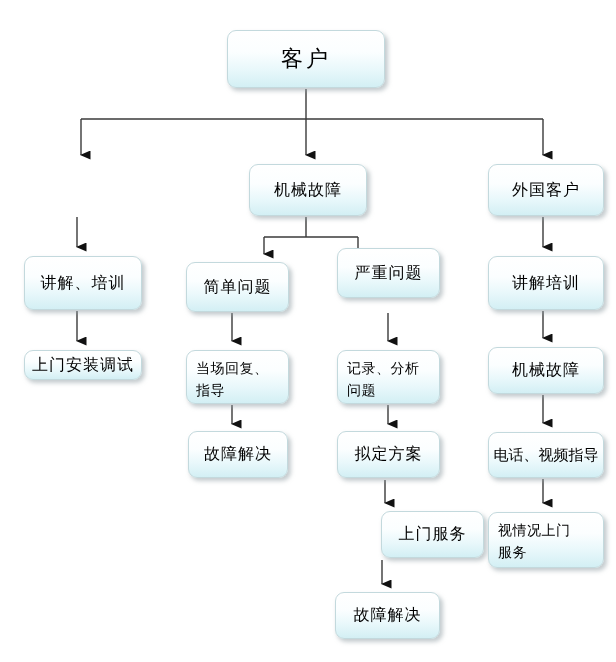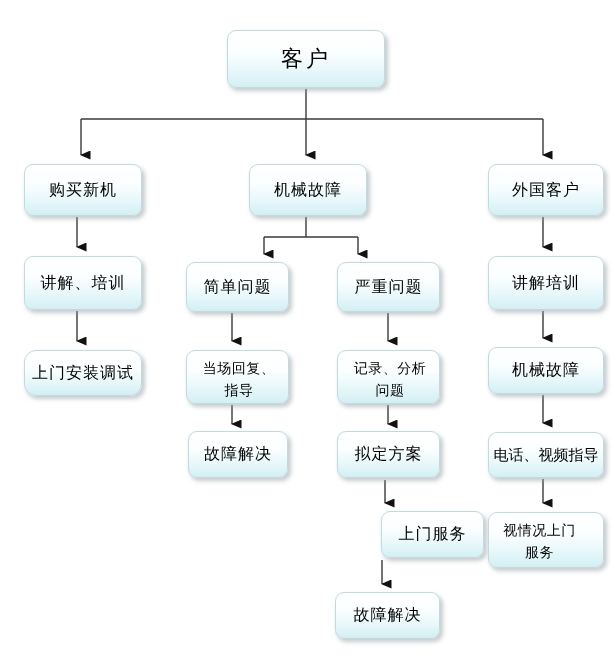--- a/index.html
+++ b/index.html
@@ -41,21 +41,21 @@
     border: 1px solid var(--box-border);
     border-radius: 9px;
     background: linear-gradient(180deg, var(--box-fill-top) 0%, #fbfeff 38%, #e9f8fb 68%, var(--box-fill-bottom) 100%);
     box-shadow: 2.5px 3px 4px rgba(150,163,168,0.55);
     white-space: nowrap;
   }
   .node.big { font-size: 22px; letter-spacing: 3px; }
   .node.wrap {
     white-space: normal;
     display: block;
-    text-align: center;
+    text-align: left;
     font-size: 14px;
     line-height: 1.55;
     padding: 7px 6px 4px 9px;
     letter-spacing: 0.5px;
   }
   .node.wrap-d { padding-right: 22px; }
   .node.tight { font-size: 15px; letter-spacing: 0; }
 </style>
 </head>
 <body>
@@ -92,31 +92,30 @@
     <line x1="382" y1="560" x2="382" y2="584" marker-end="url(#arrow)"></line>
 
     <line x1="543" y1="217" x2="543" y2="247" marker-end="url(#arrow)"></line>
     <line x1="543" y1="311" x2="543" y2="338" marker-end="url(#arrow)"></line>
     <line x1="543" y1="395" x2="543" y2="423" marker-end="url(#arrow)"></line>
     <line x1="543" y1="479" x2="543" y2="503" marker-end="url(#arrow)"></line>
   </svg>
 
   <div class="node big" style="left:227px; top:30px;  width:158px; height:58px;">客户</div>
 
-  <div class="node" style="left:24px;  top:164px; width:118px; height:52px;">购买新机</div>
   <div class="node" style="left:24px;  top:256px; width:118px; height:54px;">讲解、培训</div>
-  <div class="node" style="left:24px;  top:350px; width:118px; height:46px;border-radius:12px;">上门安装调试</div>
+  <div class="node" style="left:24px;  top:350px; width:118px; height:30px;">上门安装调试</div>
 
   <div class="node" style="left:249px; top:164px; width:118px; height:52px;">机械故障</div>
 
   <div class="node" style="left:186px; top:262px; width:103px; height:50px;">简单问题</div>
   <div class="node wrap" style="left:186px; top:350px; width:103px; height:54px;">当场回复、指导</div>
   <div class="node" style="left:188px; top:431px; width:100px; height:47px;">故障解决</div>
 
-  <div class="node" style="left:337px; top:262px; width:103px; height:50px;">严重问题</div>
+  <div class="node" style="left:337px; top:248px; width:103px; height:50px;">严重问题</div>
   <div class="node wrap" style="left:337px; top:350px; width:103px; height:54px;">记录、分析问题</div>
   <div class="node" style="left:337px; top:431px; width:103px; height:47px;">拟定方案</div>
   <div class="node" style="left:337px; top:511px; width:103px; height:47px;margin-left:44px;">上门服务</div>
   <div class="node" style="left:335px; top:592px; width:105px; height:47px;">故障解决</div>
 
   <div class="node" style="left:488px; top:164px; width:116px; height:52px;">外国客户</div>
   <div class="node" style="left:488px; top:256px; width:116px; height:54px;">讲解培训</div>
   <div class="node" style="left:488px; top:347px; width:116px; height:47px;">机械故障</div>
   <div class="node wrap wrap-d" style="left:488px; top:512px; width:116px; height:56px;">视情况上门服务</div>
   <div class="node tight" style="left:488px; top:432px; width:116px; height:46px;">电话、视频指导</div>

